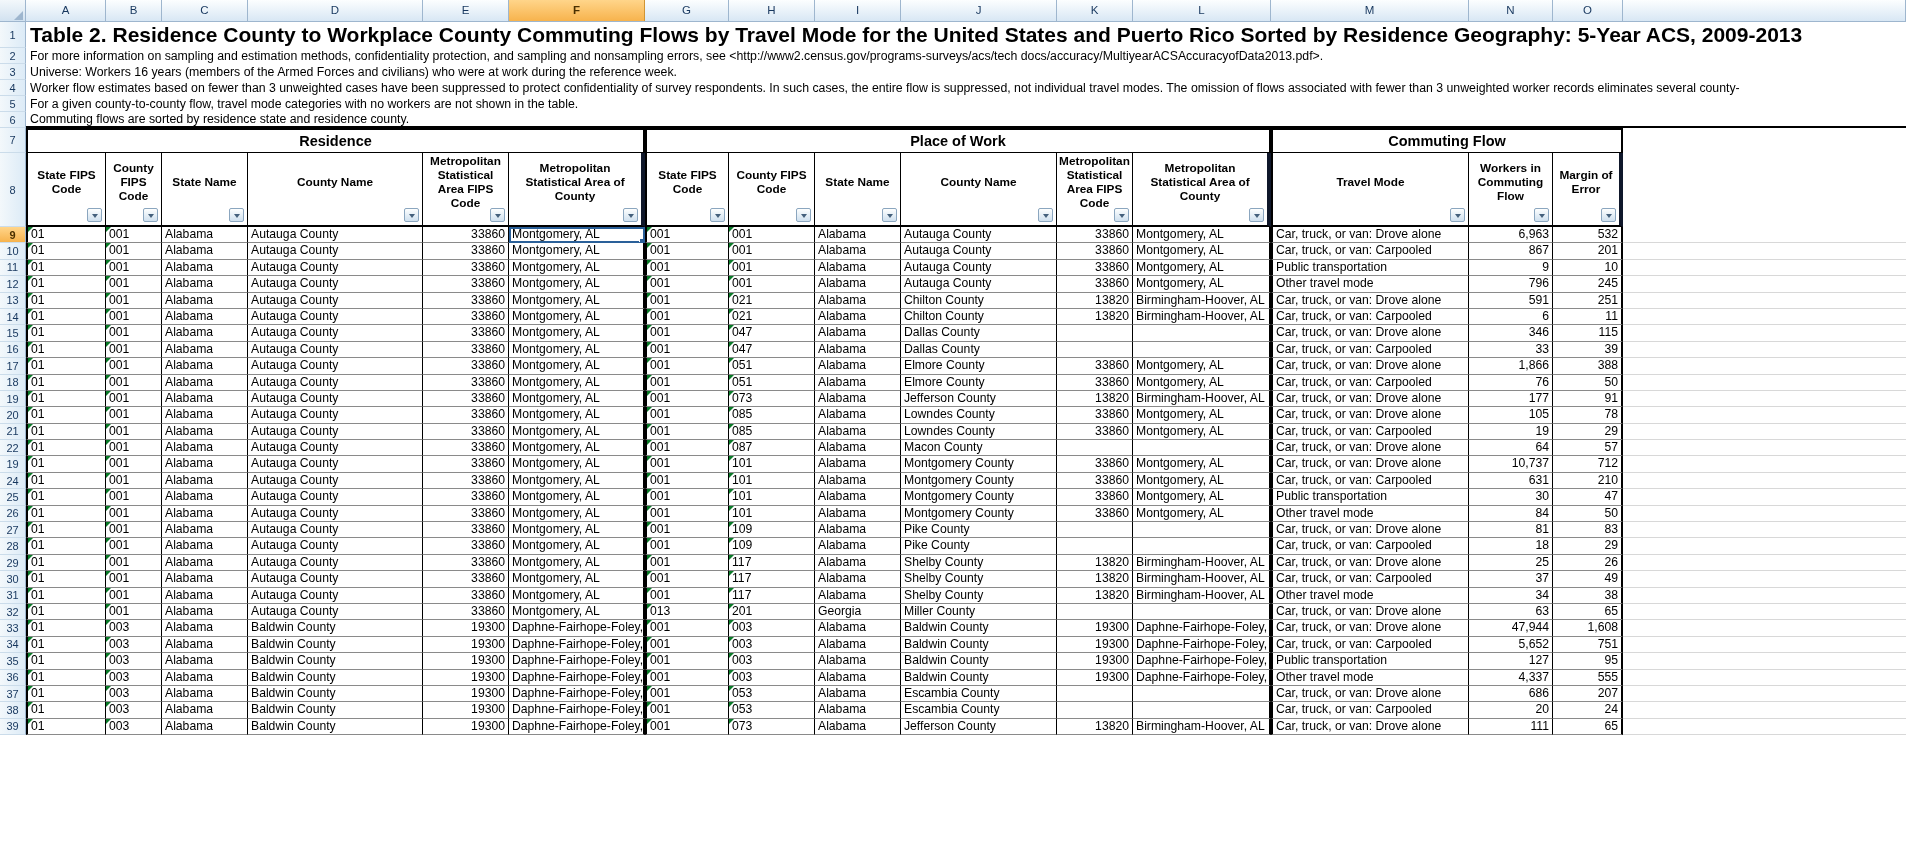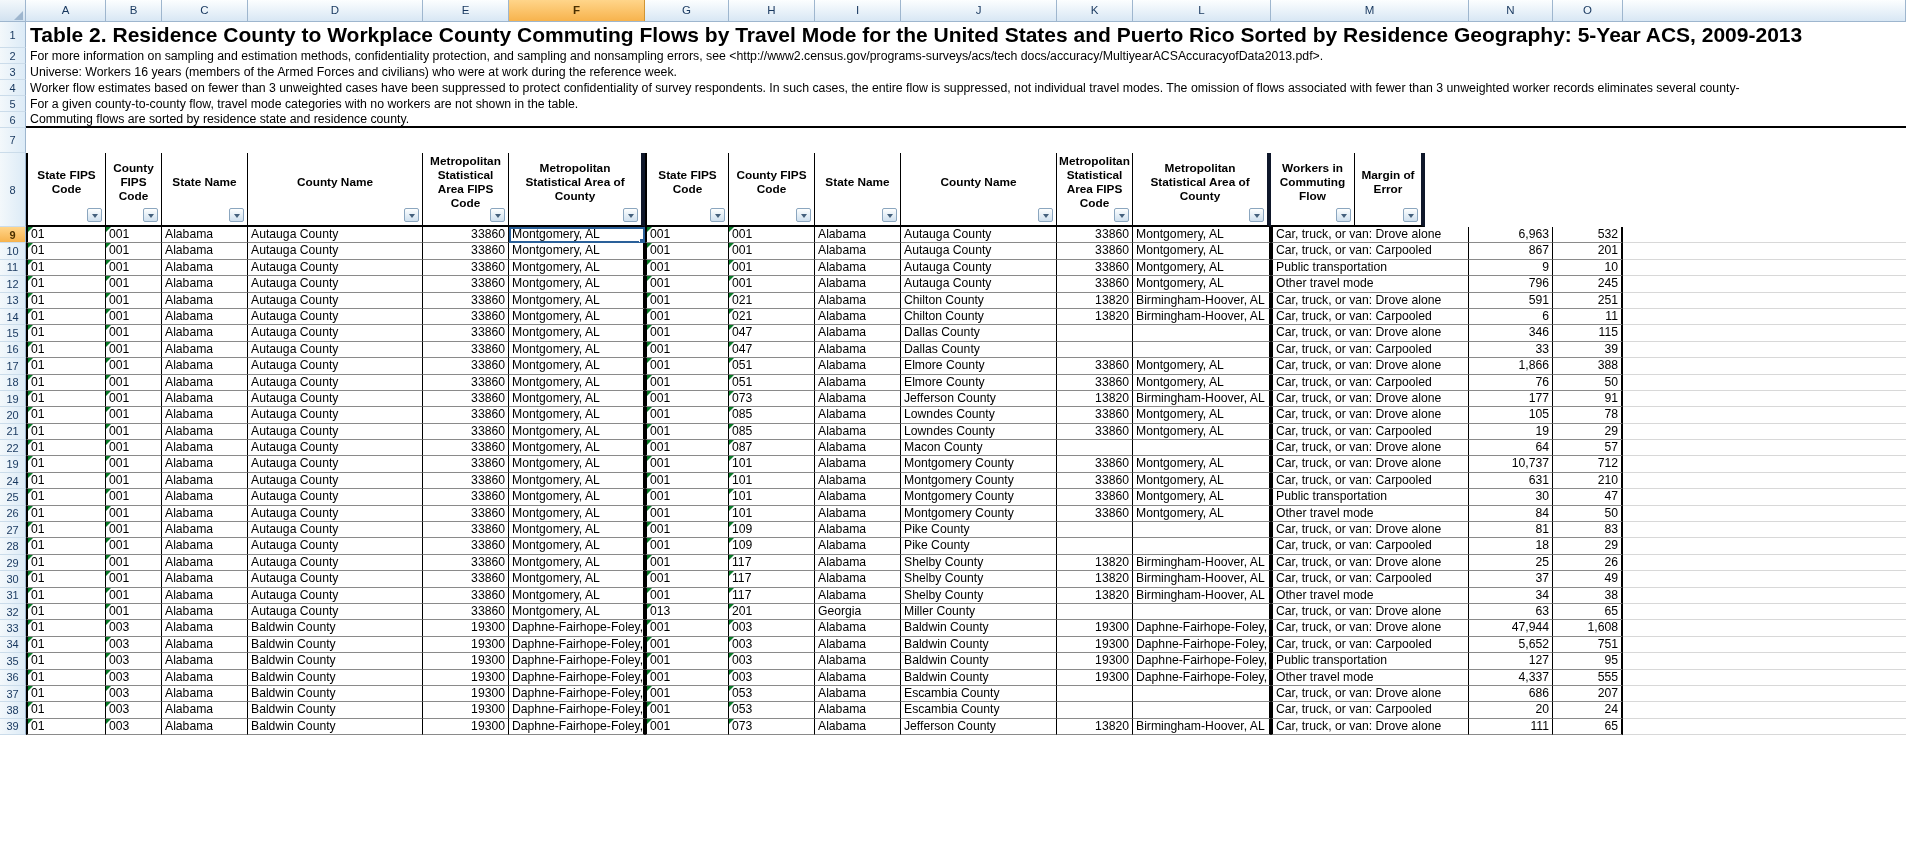--- a/index.html
+++ b/index.html
@@ -178,20 +178,23 @@
     <div class="notecell">For a given county-to-county flow, travel mode categories with no workers are not shown in the table.</div>
   </div>
   <div class="gridrow noterow r6">
     <div class="rowhead">6</div>
     <div class="notecell">Commuting flows are sorted by residence state and residence county.</div>
   </div>
 
   <div class="gridrow r7">
     <div class="rowhead">7</div>
     <div id="grouprow" style="display:flex;flex:1 1 auto;">
+        <div class="grpcell" style="flex: 0 0 619px; width: 619px;">Residence</div>
+        <div class="grpcell" style="flex: 0 0 626px; width: 626px;">Place of Work</div>
+        <div class="grpcell" style="flex: 0 0 352px; width: 352px;">Commuting Flow</div>
         <div class="grpgap" style="flex: 1 1 auto;"></div>
       </div>
   </div>
 
   <div class="gridrow r8">
     <div class="rowhead">8</div>
     <div id="headerrow" style="display:flex;flex:1 1 auto;">
         <div class="hcell lhard" style="flex: 0 0 80px; width: 80px;">
           <span>State FIPS Code</span>
           <div class="filter-btn"></div>
@@ -231,20 +234,24 @@
         <div class="hcell" style="flex: 0 0 156px; width: 156px;">
           <span>County Name</span>
           <div class="filter-btn"></div>
         </div>
         <div class="hcell" style="flex: 0 0 76px; width: 76px;">
           <span>Metropolitan Statistical Area FIPS Code</span>
           <div class="filter-btn"></div>
         </div>
         <div class="hcell rhard" style="flex: 0 0 138px; width: 138px;">
           <span>Metropolitan Statistical Area of County</span>
+          <div class="filter-btn"></div>
+        </div>
+        <div class="hcell lhard" style="flex: 0 0 198px; width: 198px;">
+          <span>Travel Mode</span>
           <div class="filter-btn"></div>
         </div>
         <div class="hcell" style="flex: 0 0 84px; width: 84px;">
           <span>Workers in Commuting Flow</span>
           <div class="filter-btn"></div>
         </div>
         <div class="hcell rhard" style="flex: 0 0 70px; width: 70px;">
           <span>Margin of Error</span>
           <div class="filter-btn"></div>
         </div>

